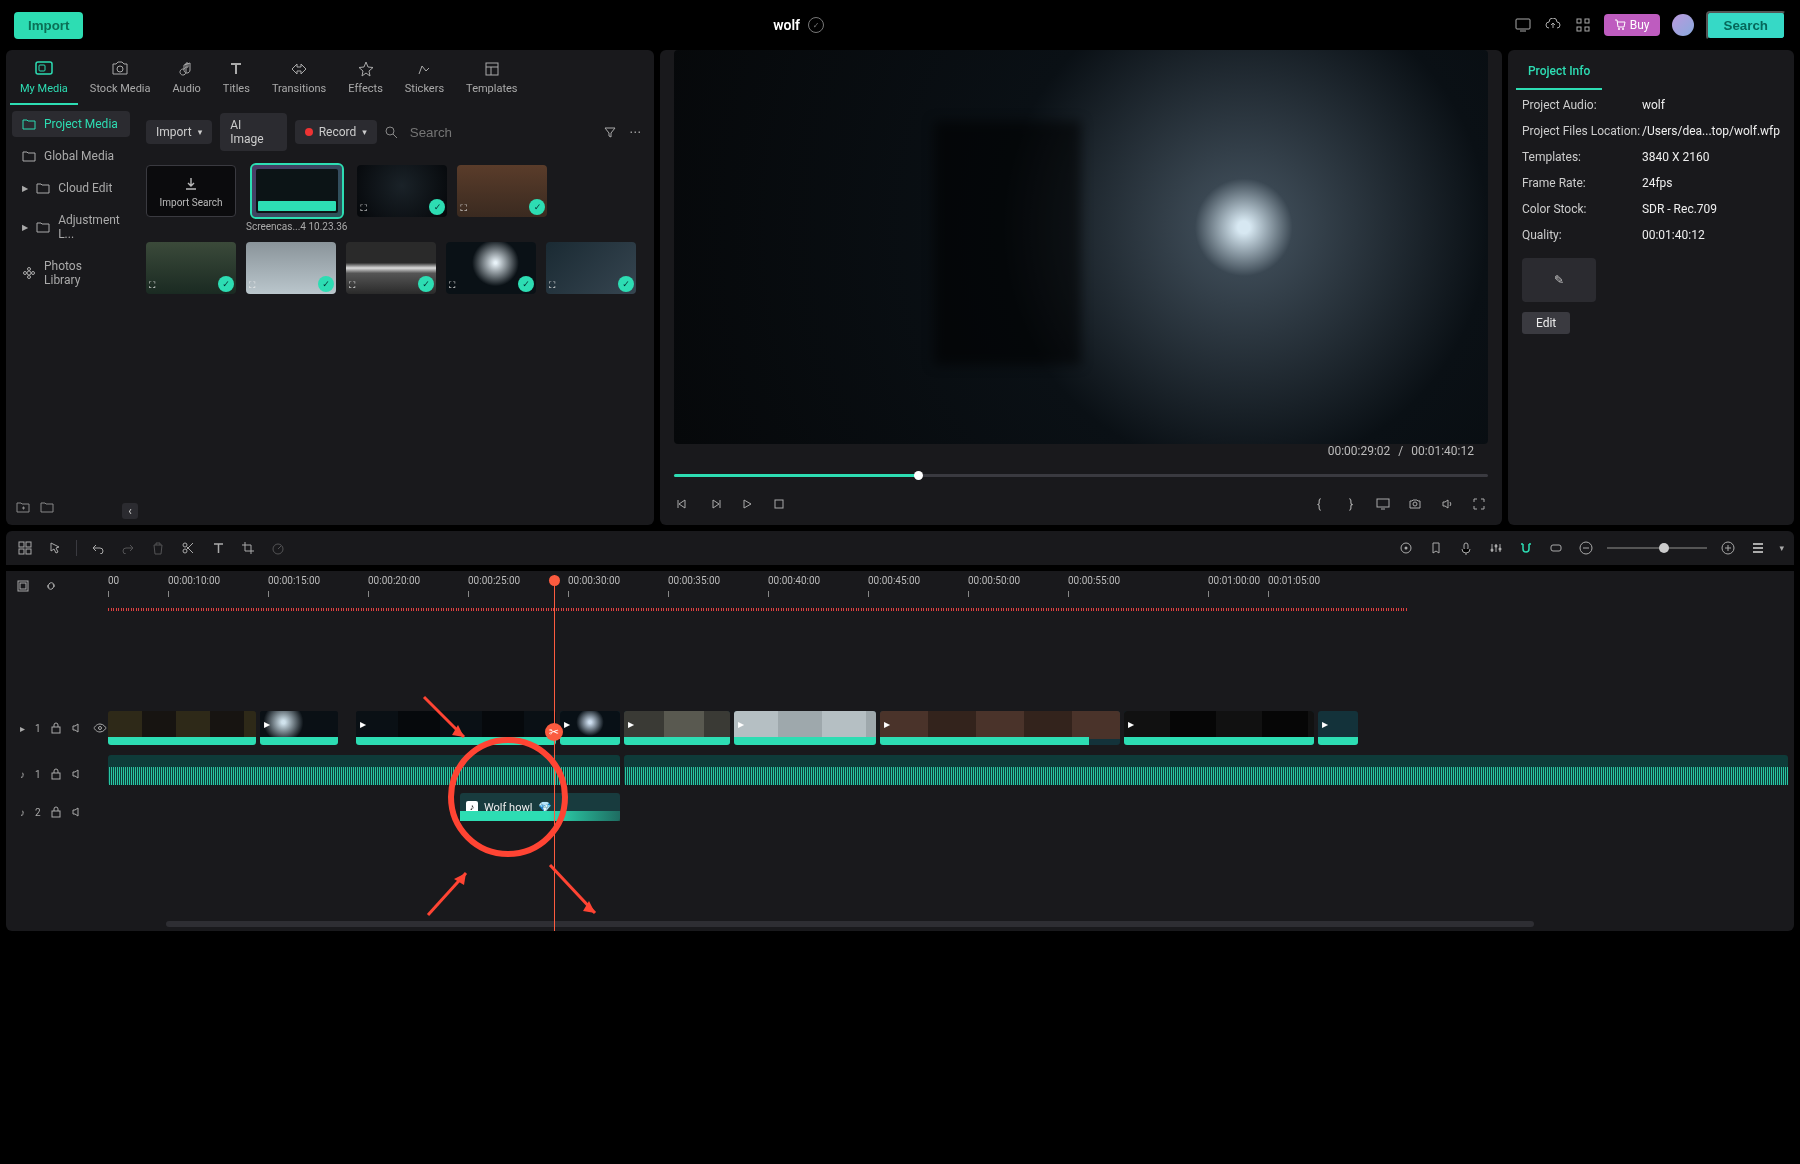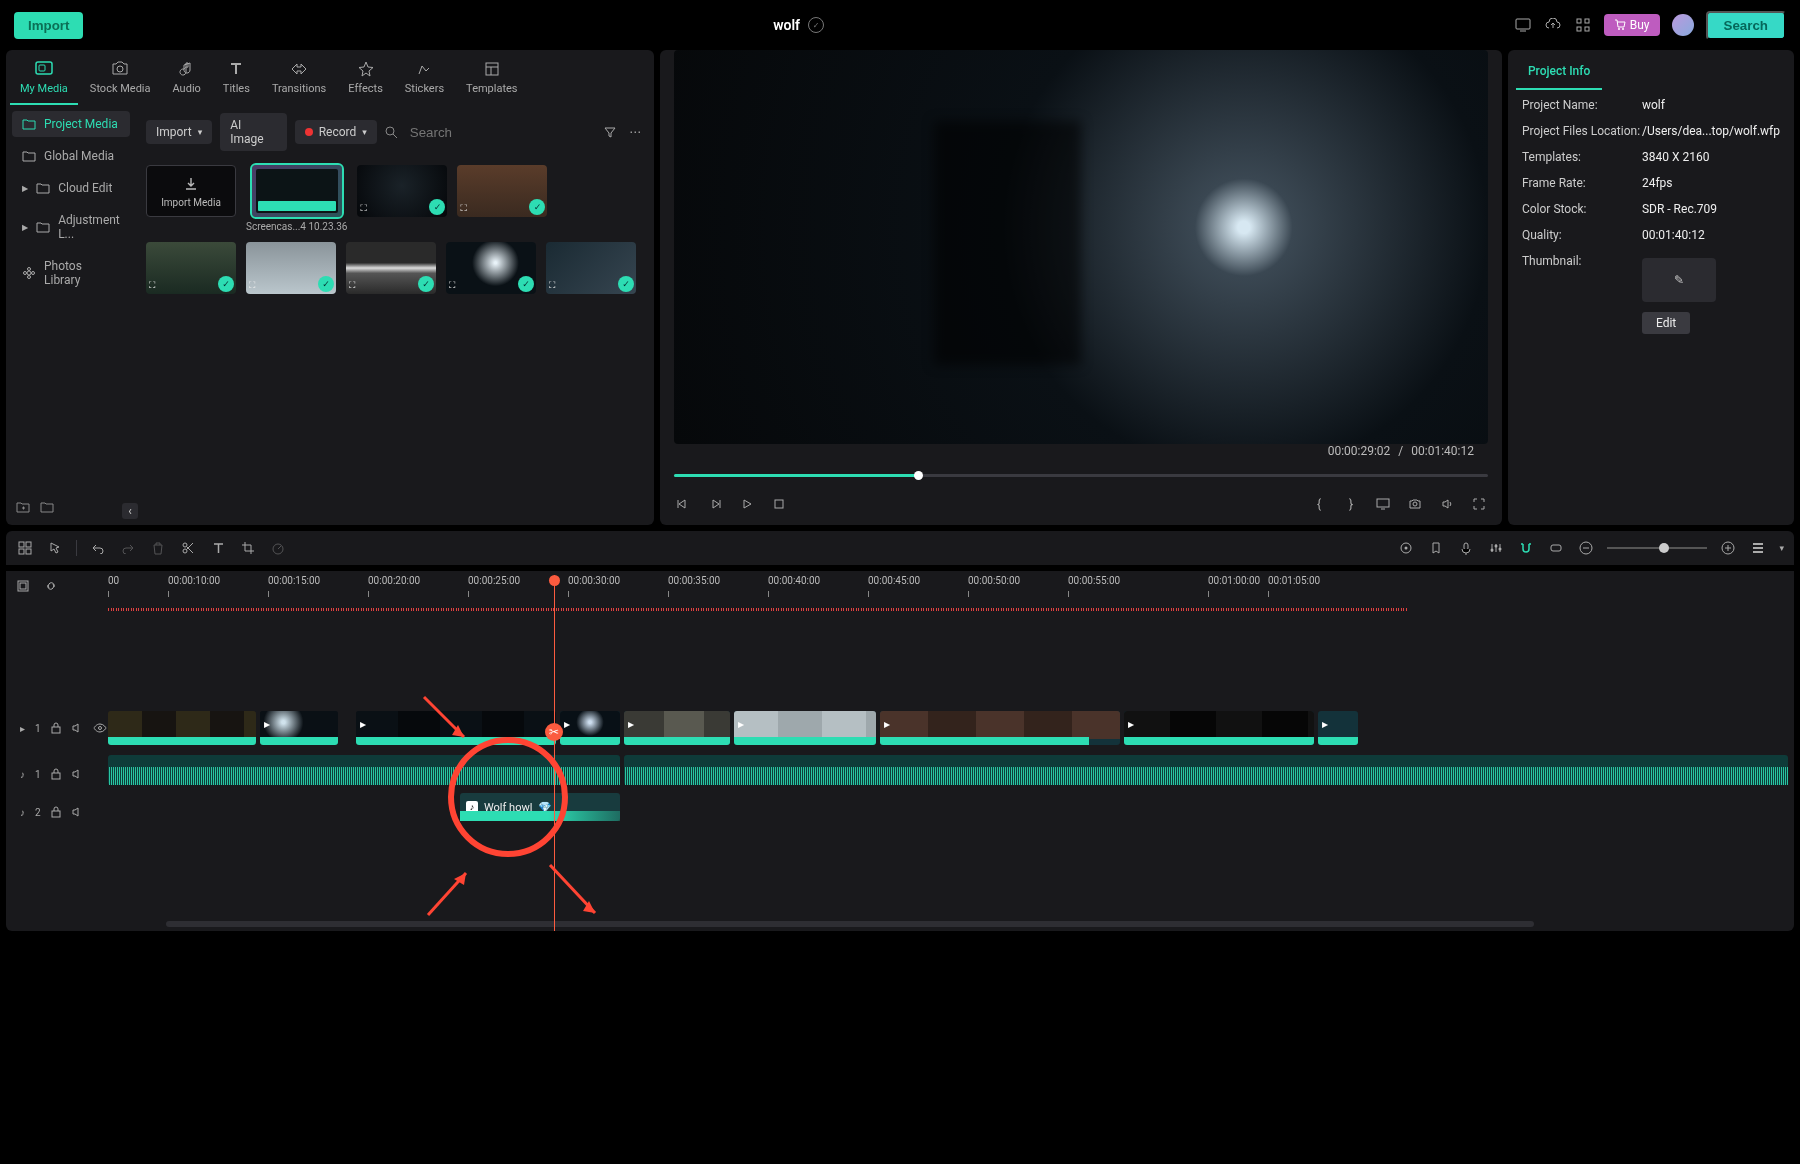--- a/index.html
+++ b/index.html
@@ -310,21 +310,21 @@
         </div>
 
         <div class="thumb-grid">
           <div style="display:flex;flex-direction:column;align-items:center;">
             <div class="thumb import">
               <span>
                   <svg width="18" height="18" viewBox="0 0 18 18">
                     <path d="M9 3v8M6 8l3 3 3-3M4 14h10" fill="none" stroke="currentColor" stroke-width="1.4"></path>
                   </svg>
                 </span>
-              <span>Import Media</span>
+              <span>Import Search</span>
             </div>
           </div>
           <div style="display:flex;flex-direction:column;align-items:center;">
             <div class="thumb selected" style="background:linear-gradient(135deg,#4b3a66,#2a555a);">
               <div style="position:absolute;inset:4px;background:#0c1416;border-radius:2px;"></div>
               <div style="position:absolute;left:6px;right:6px;bottom:6px;height:10px;background:#2dddb3;border-radius:1px;"></div>
             </div>
             <div class="thumb-label">Screencas...4 10.23.36</div>
           </div>
           <div class="thumb" style="background:radial-gradient(circle at 50% 40%,#1a2228,#05070a);">
@@ -428,21 +428,21 @@
             </span>
         </div>
       </div>
     </div>
   </div>
 
   <div class="panel info-panel">
     <div class="info-tab">Project Info</div>
     <div class="info-list">
       <div class="info-row">
-          <span class="info-k">Project Name:</span>
+          <span class="info-k">Project Audio:</span>
           <span class="info-v">wolf</span>
         </div>
       <div class="info-row">
           <span class="info-k">Project Files Location:</span>
           <span class="info-v">/Users/dea...top/wolf.wfp</span>
         </div>
       <div class="info-row">
           <span class="info-k">Templates:</span>
           <span class="info-v">3840 X 2160</span>
         </div>
@@ -452,21 +452,20 @@
         </div>
       <div class="info-row">
           <span class="info-k">Color Stock:</span>
           <span class="info-v">SDR - Rec.709</span>
         </div>
       <div class="info-row">
           <span class="info-k">Quality:</span>
           <span class="info-v">00:01:40:12</span>
         </div>
       <div class="info-row">
-          <span class="info-k">Thumbnail:</span>
         <div>
           <div class="thumb-edit">
               <span>✎</span>
             </div>
           <div class="edit-btn">Edit</div>
         </div>
       </div>
     </div>
   </div>
 </div>

